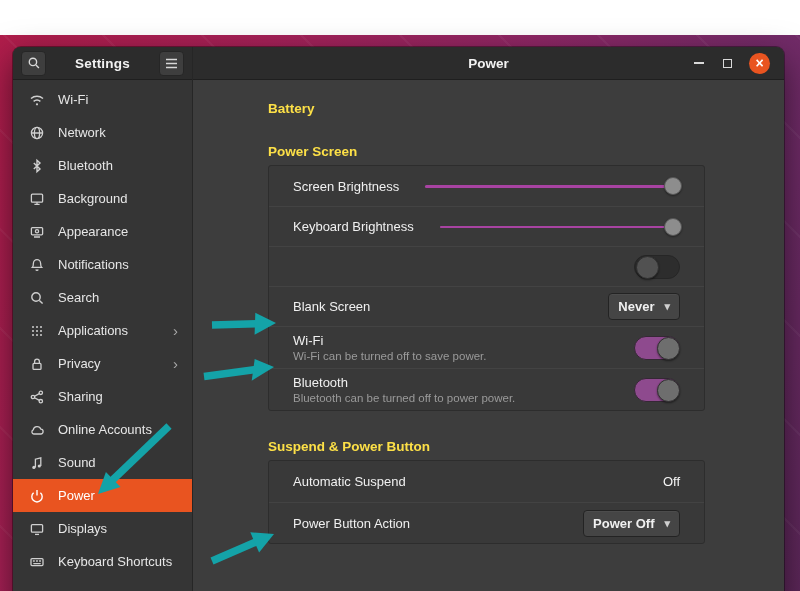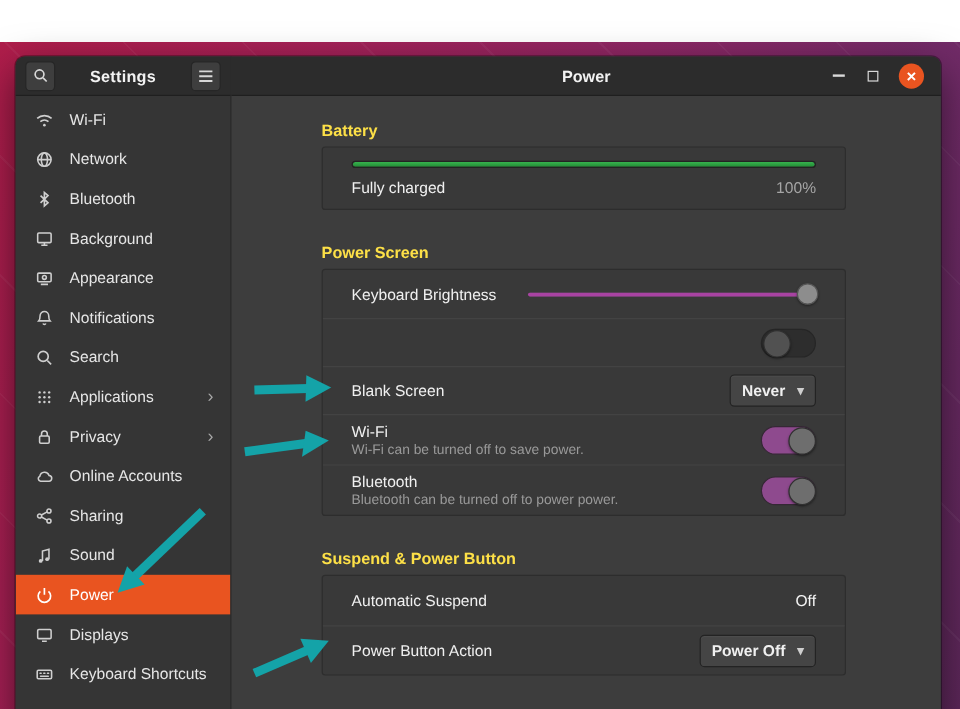--- a/index.html
+++ b/index.html
@@ -232,37 +232,37 @@
                 <path d="M5.6 7.4V5.6a2.4 2.4 0 0 1 4.8 0v1.8"></path>
               </svg>
             </span>
           <span class="lbl">Privacy</span>
           <span class="chev">›</span>
         </div>
 
         <div class="side-item">
           <span class="icon">
               <svg class="iconsvg" width="16" height="16" viewBox="0 0 16 16" fill="none" stroke="currentColor" stroke-width="1.3">
-                <path d="M4.8 12h6.7a2.4 2.4 0 0 0 .4-4.8 4 4 0 0 0-7.7.6A2.2 2.2 0 0 0 4.8 12Z"></path>
-              </svg>
-            </span>
-          <span class="lbl">Online Accounts</span>
-        </div>
-
-        <div class="side-item">
-          <span class="icon">
-              <svg class="iconsvg" width="16" height="16" viewBox="0 0 16 16" fill="none" stroke="currentColor" stroke-width="1.3">
                 <circle cx="4" cy="8" r="1.7"></circle>
                 <circle cx="11.8" cy="3.8" r="1.7"></circle>
                 <circle cx="11.8" cy="12.2" r="1.7"></circle>
                 <line x1="5.5" y1="7.2" x2="10.3" y2="4.6"></line>
                 <line x1="5.5" y1="8.8" x2="10.3" y2="11.4"></line>
               </svg>
             </span>
           <span class="lbl">Sharing</span>
+        </div>
+
+        <div class="side-item">
+          <span class="icon">
+              <svg class="iconsvg" width="16" height="16" viewBox="0 0 16 16" fill="none" stroke="currentColor" stroke-width="1.3">
+                <path d="M4.8 12h6.7a2.4 2.4 0 0 0 .4-4.8 4 4 0 0 0-7.7.6A2.2 2.2 0 0 0 4.8 12Z"></path>
+              </svg>
+            </span>
+          <span class="lbl">Online Accounts</span>
         </div>
 
         <div class="side-item">
           <span class="icon">
               <svg class="iconsvg" width="16" height="16" viewBox="0 0 16 16" fill="none" stroke="currentColor" stroke-width="1.3">
                 <path d="M6.4 12.4V4.2l5.4-1.4v8.2"></path>
                 <circle cx="4.9" cy="12.4" r="1.6" fill="currentColor" stroke="none"></circle>
                 <circle cx="10.3" cy="11" r="1.6" fill="currentColor" stroke="none"></circle>
               </svg>
             </span>
@@ -314,35 +314,34 @@
           </div>
         <div class="winctl ctl-close">
             <span>×</span>
           </div>
       </div>
 
       <div class="content">
 
         <div class="section">
           <div class="section-title">Battery</div>
-          <div class="card battery-card">
-            <div class="progress">
-              <div class="progress-fill" style="width: 100%;"></div>
-            </div>
-            <div class="battery-labels">
-              <span class="battery-status">Fully charged</span>
-              <span class="battery-percent">100%</span>
-            </div>
-          </div>
         </div>
 
         <div class="section">
           <div class="section-title">Power Screen</div>
           <div class="card">
 
+            <div class="row">
+              <span class="row-title">Screen Brightness</span>
+              <div class="slider">
+                <div class="slider-track"></div>
+                <div class="slider-fill" style="width: 100%;"></div>
+                <div class="slider-thumb" style="left: calc(100% - 16px);"></div>
+              </div>
+            </div>
 
             <div class="row">
               <span class="row-title">Keyboard Brightness</span>
               <div class="slider">
                 <div class="slider-track"></div>
                 <div class="slider-fill" style="width: 100%;"></div>
                 <div class="slider-thumb" style="left: calc(100% - 16px);"></div>
               </div>
             </div>
 

